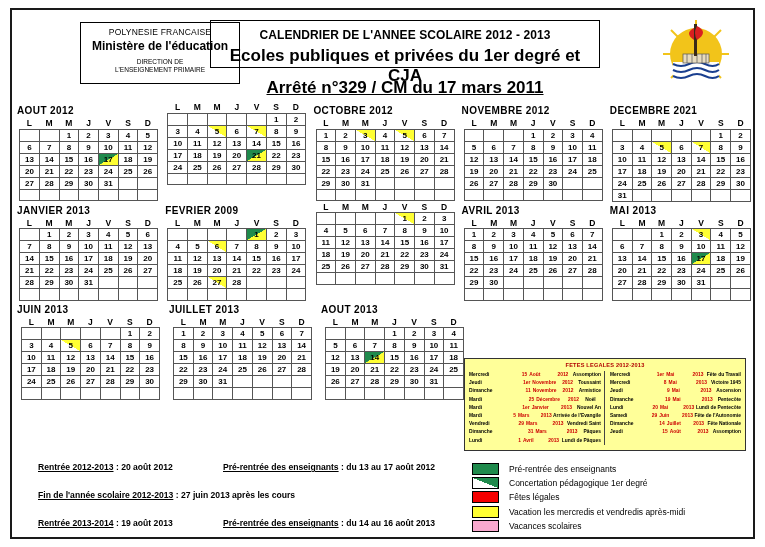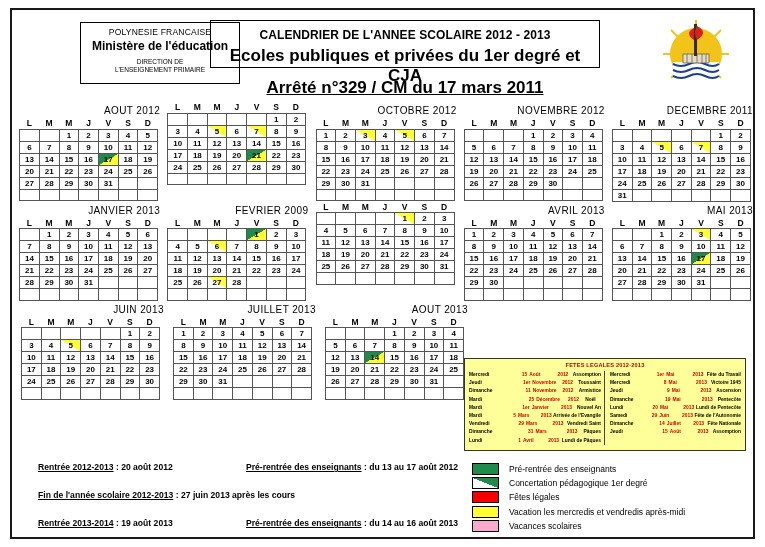--- a/index.html
+++ b/index.html
@@ -70,23 +70,23 @@
   }
 
   
   .months-area { position: absolute; left: 0; top: 92px; width: 741px; }
   .month-row { display: flex; }
   .month {
     width: 147px;
     margin-left: 5px;
   }
   .month-title {
-    text-align: right;
+    text-align: left;
     font-size: 10px;
-    font-weight: normal;
+    font-weight: bold;
     color: #000;
     padding: 3px 0 2px 0;
     letter-spacing: .4px;
   }
   table.cal {
     border-collapse: collapse;
     width: 139px;
     margin: 0 auto;
     table-layout: fixed;
   }
@@ -180,21 +180,21 @@
   .sw-red { background: #f50000; }
   .sw-pink { background: #f9a8ce; }
   .sw-yellow { background: #ffff33; }
   .legend-label { font-size: 8.5px; color: #000; }
 
   
   .notes { position: absolute; left: 26px; top: 452px; width: 420px; }
   .note-row { height: 28px; font-size: 8.6px; color: #000; white-space: nowrap; }
   .note-row .u { text-decoration: underline; font-weight: bold; }
   .note-row .b { font-weight: bold; }
-  .note-a { display: inline-block; width: 208px; }
+  .note-a { display: inline-block; width: 185px; }
 </style>
 </head>
 <body>
 
 <div id="page">
   <div class="outer-frame">
 
     <div class="header">
       <div class="ministry-box">
         <div class="ministry-l1">POLYNESIE FRANCAISE</div>
@@ -523,21 +523,21 @@
                   <td></td>
                   <td></td>
                   <td></td>
                   <td></td>
                   <td></td>
                 </tr>
               </tbody>
             </table>
           </div>
           <div class="month">
-            <div class="month-title">DECEMBRE  2011</div>
+            <div class="month-title">DECEMBRE  2021</div>
             <table class="cal">
               <thead>
                 <tr>
                   <th>L</th>
                   <th>M</th>
                   <th>M</th>
                   <th>J</th>
                   <th>V</th>
                   <th>S</th>
                   <th>D</th>

